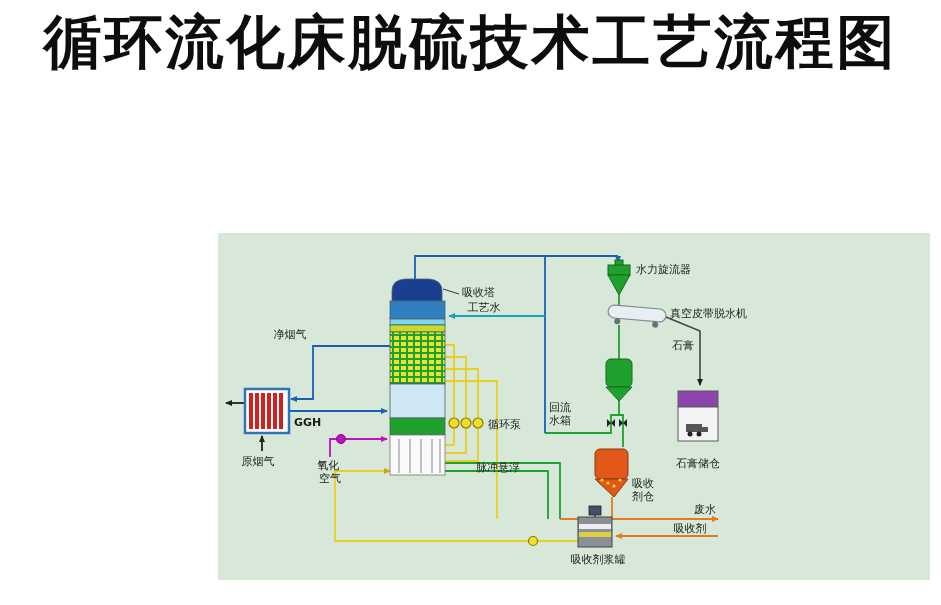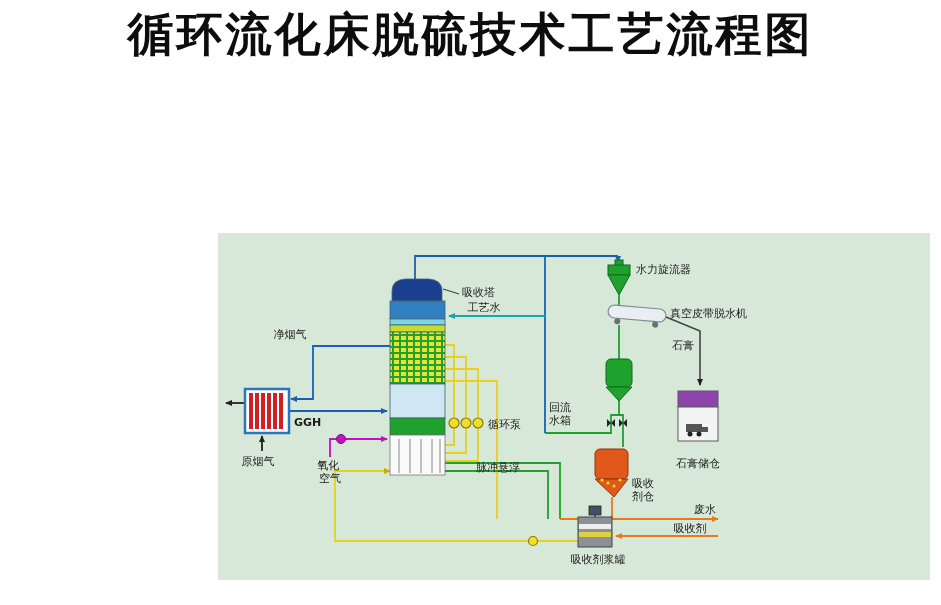--- a/index.html
+++ b/index.html
@@ -1,20 +1,20 @@
 <!DOCTYPE html>
 <html><head>
 <meta charset="utf-8">
 <style>
   html,body{margin:0;padding:0;background:#ffffff;}
   body{width:941px;height:605px;position:relative;font-family:"DejaVu Sans",sans-serif;overflow:hidden;}
   .page-title{
     position:absolute;top:4px;left:0;width:941px;
     font-family:"DejaVu Serif","Liberation Serif",serif;
-    font-weight:bold;font-size:46px;letter-spacing:3px;
+    font-weight:bold;font-size:58px;letter-spacing:3px;
     color:#0d0d0d;text-align:center;white-space:nowrap;
   }
   .diagram-panel{
     position:absolute;left:218px;top:233px;width:712px;height:347px;
     background:#d7e8d8;
   }
   svg text{font-family:"DejaVu Sans","Liberation Sans",sans-serif;font-size:11px;fill:#1a1a1a;}
 </style>
 </head>
 <body>

